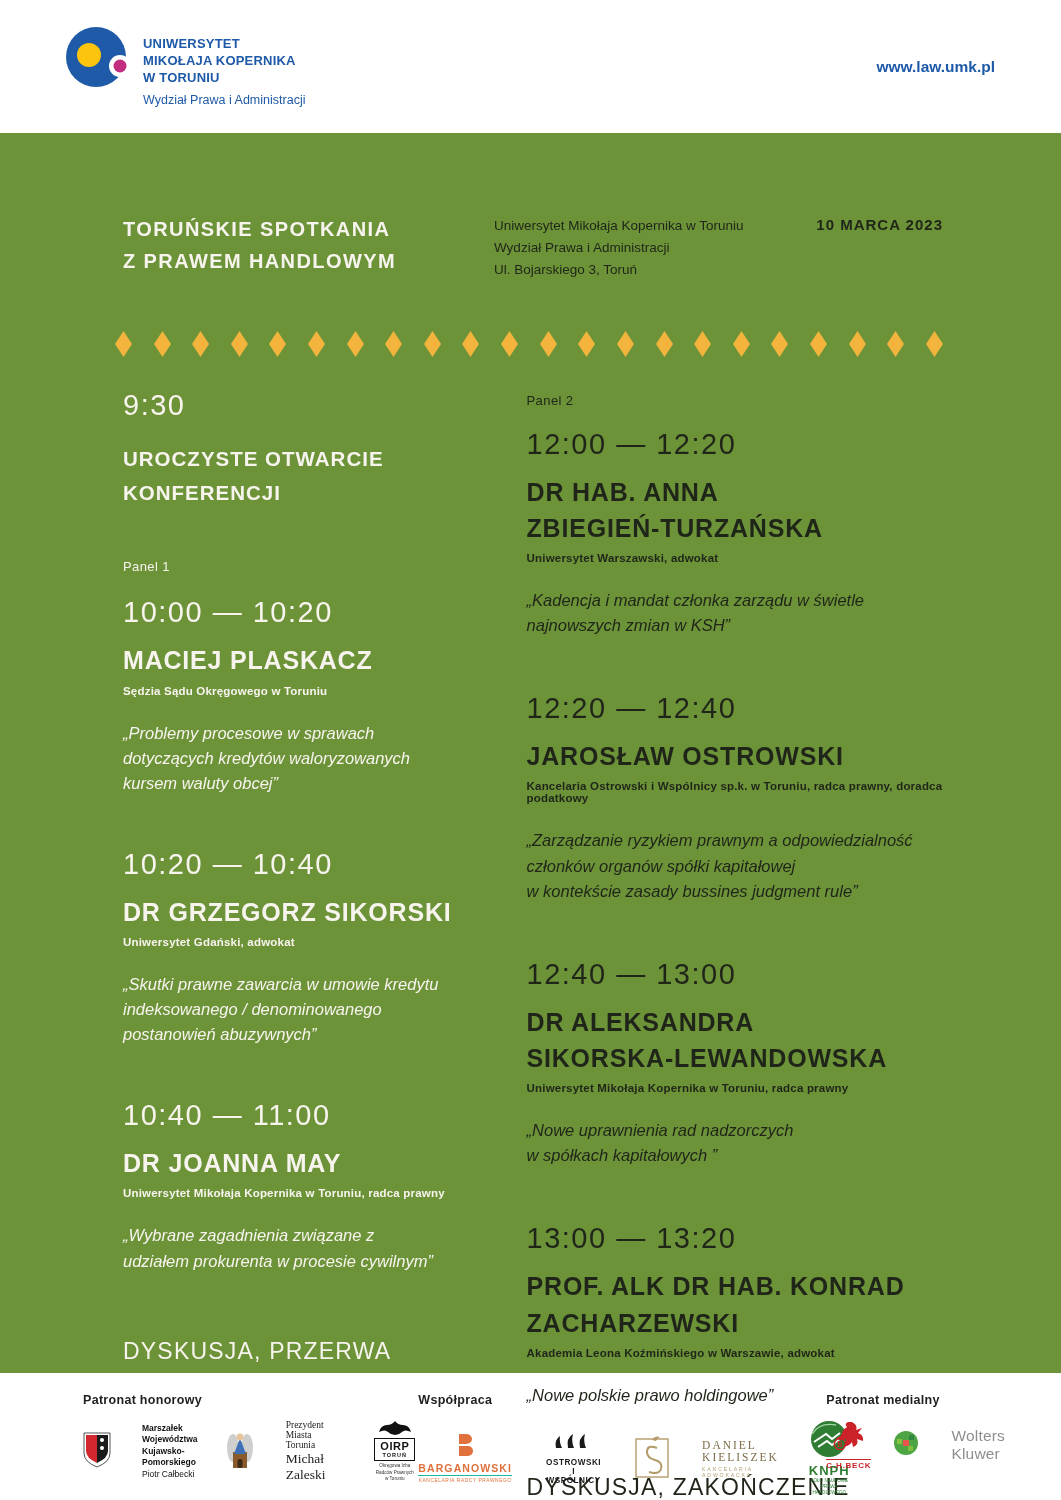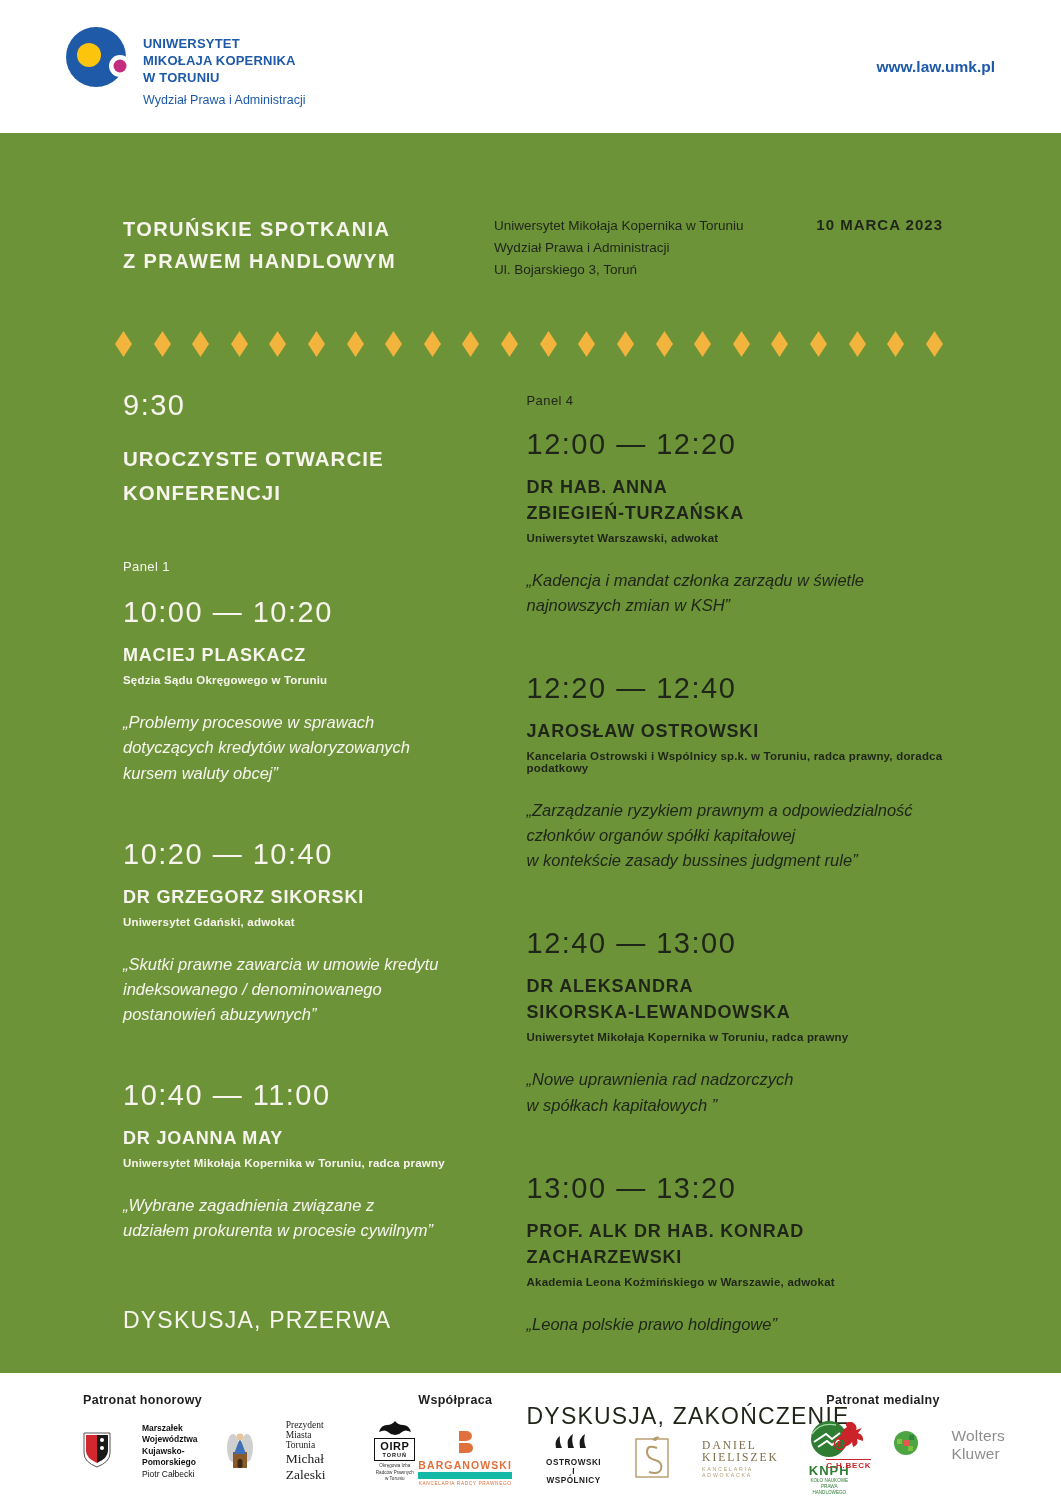--- a/index.html
+++ b/index.html
@@ -25,21 +25,21 @@
   .diamonds { display:flex; justify-content:space-between; margin-top:50px; margin-left:-8px; }
   .diamonds svg { display:block; }
 
   .columns { display:flex;gap:9px; }
   .col-left  { width:382px; color:#F7F4EE; }
   .col-right { width:440px; margin-left:33px; color:#1F2518; }
 
   .time   { font-size:29px; font-weight:400; letter-spacing:1.5px; }
   .opening-title { font-size:20.5px; font-weight:800; letter-spacing:1px; line-height:1.7; margin-top:20px; white-space:pre-line; }
   .panel  { font-size:13px; letter-spacing:.4px; }
-  .speaker{ font-size:18px; font-weight:800; letter-spacing:.8px; line-height:1.45; margin-top:13px; white-space:pre-line; }
+  .speaker{ font-size:25px; font-weight:800; letter-spacing:.8px; line-height:1.45; margin-top:13px; white-space:pre-line; }
   .affil  { font-size:11.5px; font-weight:700; letter-spacing:.2px; margin-top:6px; }
   .quote  { font-size:16.5px; font-style:italic; line-height:1.52; margin-top:24px; white-space:pre-line; }
   .closing{ font-size:23px; letter-spacing:1.2px; font-weight:400; }
 
   .col-left .opening-time { margin-top:32px; }
   .col-left .panel   { margin-top:48px; }
   .col-left .s1 .time { margin-top:22px; }
   .col-left .s2 .time, .col-left .s3 .time { margin-top:52px; }
   .col-left .closing { margin-top:64px; }
 
@@ -63,21 +63,21 @@
   .prezydent { margin-left:26px; }
   .prezydent-text { margin-left:7px; font-family:"Liberation Serif", serif; color:#222; }
   .prezydent-l1 { font-size:9.5px; }
   .prezydent-l2 { font-size:13.5px; margin-top:1px; }
   .oirp { margin-left:30px; width:64px; }
   .oirp-box { border:1.6px solid #111; padding:1px 5px 2px; margin-top:-2px; text-align:center; }
   .oirp-word { font-size:11px; font-weight:800; color:#111; letter-spacing:.5px; }
   .oirp-city { font-size:5.5px; font-weight:700; color:#111; letter-spacing:1px; }
   .oirp-sub { font-size:4.6px; color:#333; margin-top:2px; line-height:1.4; }
 
-  .barganowski .b-word { font-size:10.5px; font-weight:700; color:#E0713C; letter-spacing:1.1px; border-bottom:7px solid #14b8a6; padding-bottom:1px; margin-top:2px; }
+  .barganowski .b-word { font-size:10.5px; font-weight:700; color:#E0713C; letter-spacing:1.1px; border-bottom:1px solid #14b8a6; padding-bottom:1px; margin-top:2px; }
   .barganowski .b-sub { font-size:4.8px; color:#E0713C; letter-spacing:.6px; margin-top:2px; }
   .ostrowski { margin-left:34px; }
   .ostrowski .o-word { font-size:8.2px; font-weight:700; color:#1a1a1a; letter-spacing:.5px; margin-top:4px; }
   .kieliszek { margin-left:34px; }
   .kieliszek-text { margin-left:9px; }
   .k-name { font-family:"Liberation Serif", serif; font-size:11.5px; color:#7d6c48; letter-spacing:2px; }
   .k-sub  { font-size:5.2px; color:#b3a075; letter-spacing:1.8px; margin-top:3px; }
   .knph { margin-left:30px; }
   .knph .k-word { font-size:13px; font-weight:800; color:#2E7D32; letter-spacing:1px; margin-top:1px; }
   .knph .k-tiny { font-size:4.6px; color:#2E7D32; line-height:1.35; }
@@ -224,21 +224,21 @@
           <div class="speaker">DR JOANNA MAY</div>
           <div class="affil">Uniwersytet Mikołaja Kopernika w Toruniu, radca prawny</div>
           <div class="quote">„Wybrane zagadnienia związane z
 udziałem prokurenta w procesie cywilnym”</div>
         </div>
 
         <div class="closing">DYSKUSJA, PRZERWA</div>
       </div>
 
       <div class="col-right">
-        <div class="panel">Panel 4</div>
+        <div class="panel">Panel 2</div>
 
         <div class="session s1">
           <div class="time">12:00 — 12:20</div>
           <div class="speaker">DR HAB. ANNA
 ZBIEGIEŃ-TURZAŃSKA</div>
           <div class="affil">Uniwersytet Warszawski, adwokat</div>
           <div class="quote">„Kadencja i mandat członka zarządu w świetle
 najnowszych zmian w KSH”</div>
         </div>
 
@@ -258,21 +258,21 @@
           <div class="affil">Uniwersytet Mikołaja Kopernika w Toruniu, radca prawny</div>
           <div class="quote">„Nowe uprawnienia rad nadzorczych
 w spółkach kapitałowych ”</div>
         </div>
 
         <div class="session s4">
           <div class="time">13:00 — 13:20</div>
           <div class="speaker">PROF. ALK DR HAB. KONRAD
 ZACHARZEWSKI</div>
           <div class="affil">Akademia Leona Koźmińskiego w Warszawie, adwokat</div>
-          <div class="quote">„Leona polskie prawo holdingowe”</div>
+          <div class="quote">„Nowe polskie prawo holdingowe”</div>
         </div>
 
         <div class="closing">DYSKUSJA, ZAKOŃCZENIE</div>
       </div>
     </div>
   </div>
 
   <div class="footer">
 
     <div class="f-sec1">

